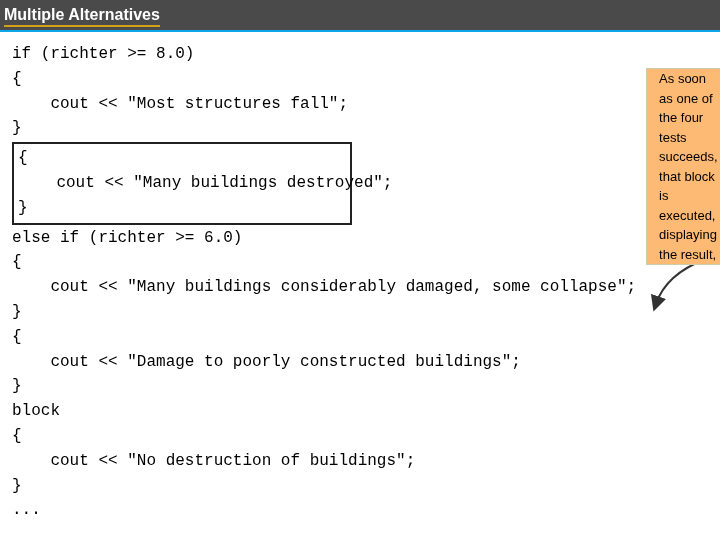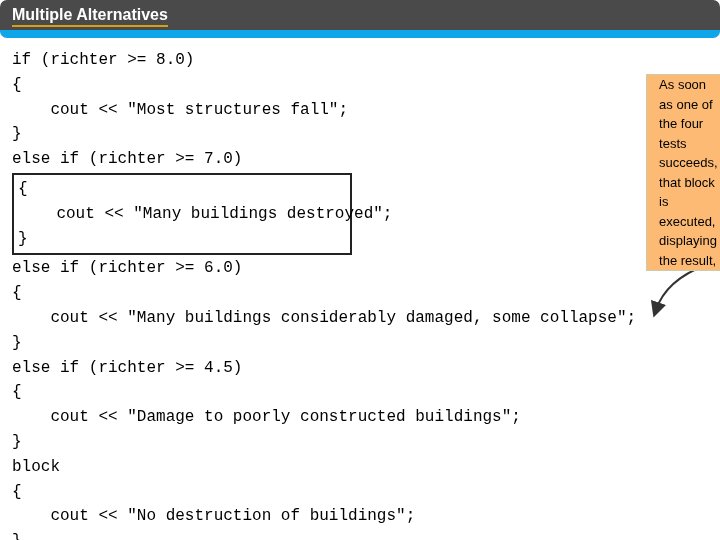--- a/index.html
+++ b/index.html
@@ -6,25 +6,24 @@
     body {
       width: 720px;
       height: 540px;
       background: #ffffff;
       font-family: Arial, sans-serif;
       overflow: hidden;
     }
     .header {
       background: #4a4a4a;
       color: #ffffff;
-      padding: 6px 12px;
+      padding: 6px 4px;
       font-size: 16px;
       font-weight: bold;
-      border-bottom: 8px solid #0ea5e9;
-      border-radius: 7px;
+      border-bottom: 2px solid #0ea5e9;
     }
     .header span {
       border-bottom: 2px solid #d4a017;
       padding-bottom: 2px;
     }
     .content {
       display: flex;
       padding: 10px 12px;
       gap: 10px;
     }
@@ -65,31 +64,29 @@
 <div class="header">
   <span>Multiple Alternatives</span>
 </div>
 
 <div class="content">
   <div class="code-block">
     <span class="code-line">if (richter &gt;= 8.0)</span>
     <span class="code-line">{</span>
     <span class="code-line">    cout &lt;&lt; "Most structures fall";</span>
     <span class="code-line">}</span>
-    <span class="code-line">else if (richter &gt;= 7.0)</span>
     <div style="border: 2px solid #222; display: inline-block; width: 340px; padding: 2px 4px; margin: 1px 0;">
       <span class="highlighted-line">{</span>
       <span class="highlighted-line">    cout &lt;&lt; "Many buildings destroyed";</span>
       <span class="highlighted-line">}</span>
     </div>
     <span class="code-line">else if (richter &gt;= 6.0)</span>
     <span class="code-line">{</span>
     <span class="code-line">    cout &lt;&lt; "Many buildings considerably damaged, some collapse";</span>
     <span class="code-line">}</span>
-    <span class="code-line">else if (richter &gt;= 4.5)</span>
     <span class="code-line">{</span>
     <span class="code-line">    cout &lt;&lt; "Damage to poorly constructed buildings";</span>
     <span class="code-line">}</span>
     <span class="code-line">block</span>
     <span class="code-line">{</span>
     <span class="code-line">    cout &lt;&lt; "No destruction of buildings";</span>
     <span class="code-line">}</span>
     <span class="code-line">...</span>
   </div>
 

